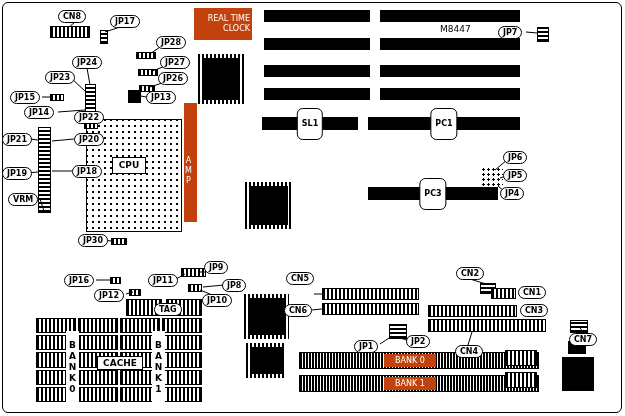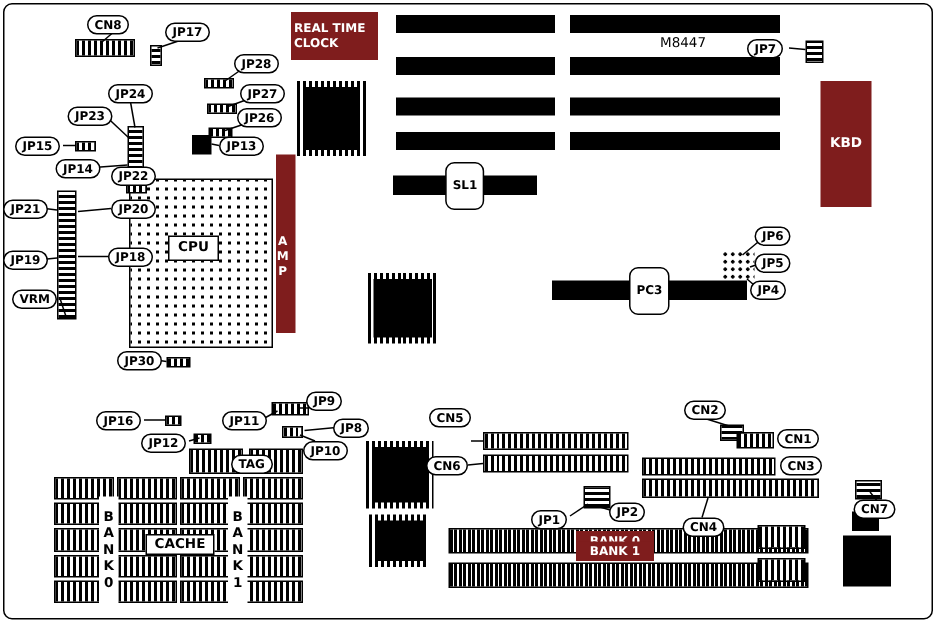--- a/index.html
+++ b/index.html
@@ -11,21 +11,21 @@
   .slotlabel { position:absolute; z-index:6; left:50%; top:50%; transform:translate(-50%,-50%); background:#fff; border:1px solid #000; border-radius:6px; font-size:8px; font-weight:bold; line-height:10px; padding:10px 4px; white-space:nowrap; }
   .pill { position:absolute; z-index:6; background:#fff; border:1px solid #000; border-radius:7px; font-size:8px; font-weight:bold; text-align:center; height:13px; line-height:11px; padding:0 4px; white-space:nowrap; }
   .stripe-h { position:absolute; z-index:2; border:1px solid #000; background:repeating-linear-gradient(90deg,#000 0 2px,#fff 2px 4px); }
   .stripe-v { position:absolute; z-index:2; border:1px solid #000; background:repeating-linear-gradient(0deg,#000 0 2px,#fff 2px 4px); }
   .fins { position:absolute; z-index:2; border:1px solid #000; background:repeating-linear-gradient(0deg,#000 0 2px,#fff 2px 4px); }
   .blacksq { position:absolute; z-index:2; background:#000; }
   .chip { position:absolute; z-index:2; background:repeating-linear-gradient(90deg,#000 0 2px,#fff 2px 4px); }
   .chip > div { position:absolute; left:4px; top:4px; right:4px; bottom:4px; background:#000; }
   .socket { position:absolute; z-index:1; border:1px solid #000; background-image:radial-gradient(#000 1px,transparent 1.3px); background-size:6px 6px; background-position:3px 3px; }
   .whitebox { position:absolute; z-index:6; background:#fff; border:1px solid #000; font-size:9px; font-weight:bold; text-align:center; }
-  .blackbox { position:absolute; z-index:4; background:#7f1d1d; color:#fff; font-weight:bold; display:flex; align-items:center; justify-content:center; text-align:left; }
+  .blackbox { position:absolute; z-index:4; background:#c2410c; color:#fff; font-weight:normal; display:flex; align-items:center; justify-content:center; text-align:right; }
   .vtext { writing-mode:vertical-rl; text-orientation:upright; letter-spacing:1px; }
   .dipchip { position:absolute; z-index:2; border:1px solid #000; background:repeating-linear-gradient(90deg,#000 0 2px,#fff 2px 4px); }
   .dip { border:1px solid #000; background:repeating-linear-gradient(90deg,#000 0 2px,#fff 2px 4px); }
   .simm { position:absolute; z-index:2; border:1px solid #000; background:repeating-linear-gradient(90deg,#000 0 2px,#fff 2px 3px); }
   .vlabel { position:absolute; z-index:5; background:#fff; font-size:9px; font-weight:bold; display:flex; justify-content:center; align-items:center; }
   .pingrid { position:absolute; z-index:2; background-image:radial-gradient(#000 1.1px,transparent 1.3px); background-size:5px 5px; }
   .chipgrid { position:absolute; z-index:1; display:grid; grid-template-columns:repeat(4,1fr); grid-auto-rows:1fr; gap:2px; }
   .mtext { position:absolute; z-index:4; font-size:9px;text-align:right; }
 </style>
 </head>
@@ -78,26 +78,28 @@
   <div class="bar" style="left:264px;top:38px;width:106px;height:12px"></div>
   <div class="bar" style="left:380px;top:38px;width:140px;height:12px"></div>
   <div class="bar" style="left:264px;top:65px;width:106px;height:12px"></div>
   <div class="bar" style="left:380px;top:65px;width:140px;height:12px"></div>
   <div class="bar" style="left:264px;top:88px;width:106px;height:12px"></div>
   <div class="bar" style="left:380px;top:88px;width:140px;height:12px"></div>
 
   <div class="bar" style="left:262px;top:117px;width:96px;height:13px">
     <span class="slotlabel">SL1</span>
   </div>
+  <div class="bar" style="left:368px;top:117px;width:152px;height:13px">
+    <span class="slotlabel">PC1</span>
+  </div>
   <div class="bar" style="left:368px;top:187px;width:130px;height:13px">
     <span class="slotlabel">PC3</span>
   </div>
 
   <div class="blackbox" style="left:194px;top:8px;width:58px;height:32px;font-size:8px;line-height:1.2;padding:2px">REAL TIME CLOCK</div>
-  <div class="blackbox" style="left:547px;top:54px;width:34px;height:84px;font-size:9px">KBD</div>
   <div class="blackbox" style="left:184px;top:103px;width:13px;height:119px;justify-content:flex-start;padding-top:16px;font-size:8px">
     <span class="vtext">AMP</span>
   </div>
   <div class="mtext" style="left:440px;top:24px">M8447</div>
 
   <div class="socket" style="left:86px;top:119px;width:96px;height:113px"></div>
   <div class="whitebox" style="left:112px;top:157px;width:34px;height:17px;line-height:15px">CPU</div>
 
   <div class="chip" style="left:198px;top:54px;width:46px;height:50px">
       <div></div>
@@ -167,38 +169,38 @@
   <div class="stripe-h" style="left:322px;top:303px;width:97px;height:12px"></div>
   <div class="stripe-v" style="left:480px;top:283px;width:16px;height:11px"></div>
   <div class="stripe-h" style="left:491px;top:288px;width:25px;height:11px"></div>
   <div class="stripe-h" style="left:428px;top:305px;width:89px;height:12px"></div>
   <div class="stripe-h" style="left:428px;top:319px;width:118px;height:13px"></div>
   <div class="stripe-v" style="left:389px;top:324px;width:18px;height:15px"></div>
 
   <div class="simm" style="left:299px;top:352px;width:240px;height:17px"></div>
   <div class="blackbox" style="left:384px;top:354px;width:52px;height:13px;font-size:8px">BANK 0</div>
   <div class="simm" style="left:299px;top:375px;width:240px;height:17px"></div>
-  <div class="blackbox" style="left:384px;top:361px;width:52px;height:13px;font-size:8px">BANK 1</div>
+  <div class="blackbox" style="left:384px;top:377px;width:52px;height:13px;font-size:8px">BANK 1</div>
   <div class="dipchip" style="left:505px;top:350px;width:32px;height:16px"></div>
   <div class="dipchip" style="left:505px;top:372px;width:32px;height:16px"></div>
 
   <div class="stripe-v" style="left:570px;top:320px;width:18px;height:13px"></div>
   <div class="blacksq" style="left:568px;top:341px;width:18px;height:13px"></div>
   <div class="blacksq" style="left:562px;top:357px;width:32px;height:34px"></div>
 
   <div class="pill" style="left:58px;top:10px">CN8</div>
   <div class="pill" style="left:110px;top:15px">JP17</div>
   <div class="pill" style="left:156px;top:36px">JP28</div>
   <div class="pill" style="left:160px;top:56px">JP27</div>
   <div class="pill" style="left:158px;top:72px">JP26</div>
   <div class="pill" style="left:146px;top:91px">JP13</div>
   <div class="pill" style="left:72px;top:56px">JP24</div>
   <div class="pill" style="left:45px;top:71px">JP23</div>
   <div class="pill" style="left:10px;top:91px">JP15</div>
-  <div class="pill" style="left:37px;top:106px">JP14</div>
+  <div class="pill" style="left:24px;top:106px">JP14</div>
   <div class="pill" style="left:74px;top:111px">JP22</div>
   <div class="pill" style="left:2px;top:133px">JP21</div>
   <div class="pill" style="left:74px;top:133px">JP20</div>
   <div class="pill" style="left:2px;top:167px">JP19</div>
   <div class="pill" style="left:72px;top:165px">JP18</div>
   <div class="pill" style="left:8px;top:193px">VRM</div>
   <div class="pill" style="left:78px;top:234px">JP30</div>
   <div class="pill" style="left:64px;top:274px">JP16</div>
   <div class="pill" style="left:94px;top:289px">JP12</div>
   <div class="pill" style="left:148px;top:274px">JP11</div>

